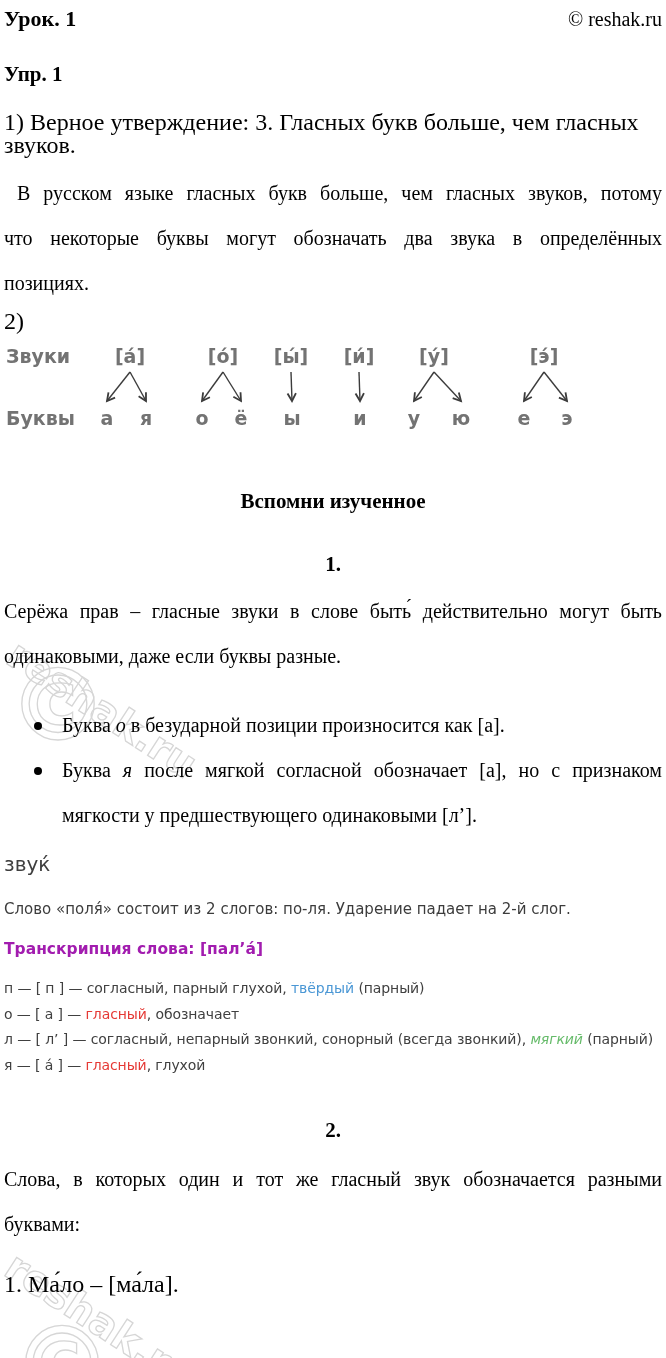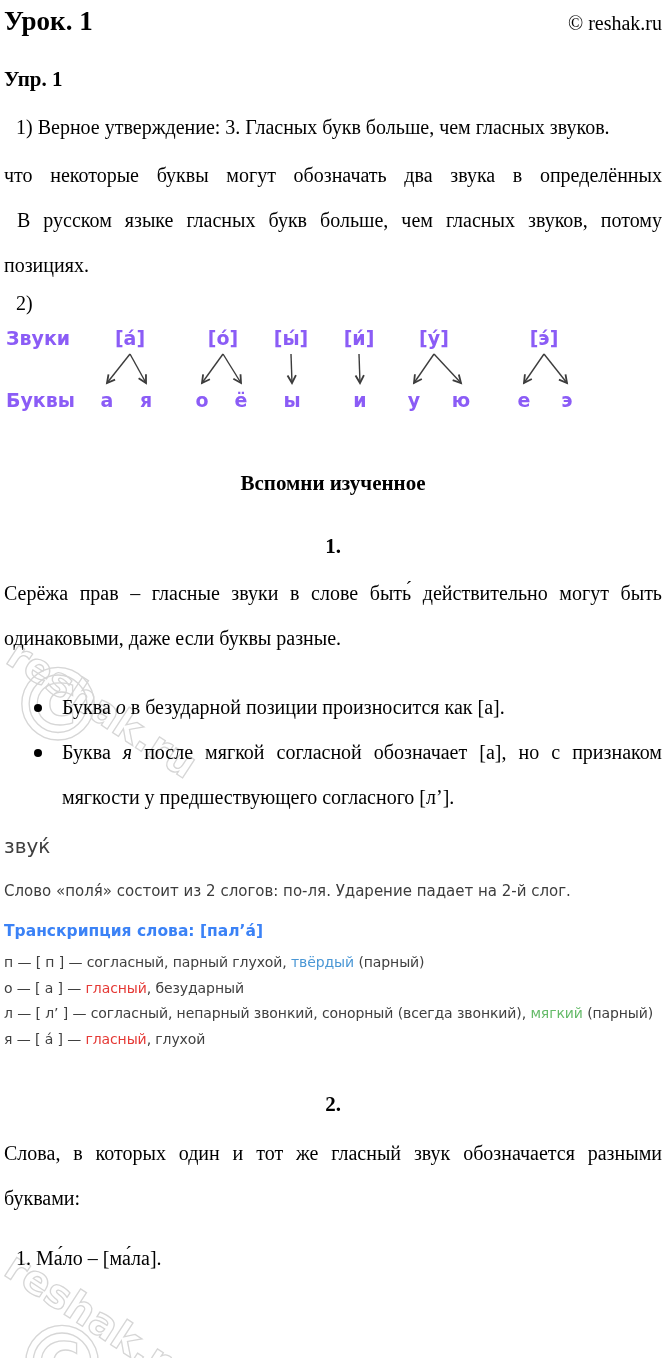--- a/index.html
+++ b/index.html
@@ -7,63 +7,63 @@
         font-family:"Liberation Serif",serif;color:var(--body_text,#000);}
   
   .wm{position:absolute;left:0;z-index:0;pointer-events:none;}
   .wm.wm1{top:612px;}
   .wm.wm2{top:1238px;}
   .wm text{fill:none;stroke:var(--watermark,#d6d6d6);stroke-width:1.3px;
            font-family:"DejaVu Sans",sans-serif;font-weight:bold;}
   
   .content{position:relative;z-index:1;padding:6px 4px 0 4px;}
   .header{display:flex;justify-content:space-between;align-items:baseline;}
-  .h-title{font-weight:bold;font-size:27px;}
+  .h-title{font-weight:bold;font-size:22px;}
   .h-copy{font-size:20px;}
   .h-ex{font-weight:bold;font-size:21px;margin-top:30px;}
-  .body-line{font-size:20px;line-height:23px;margin:12px;font-family:Liberation Serif, serif;}
+  .body-line{font-size:24px;line-height:23px;margin:0;font-family:Liberation Serif, serif;}
   .answer{margin-top:24px;}
   .para{font-size:20px;line-height:45px;}
   .para .line{min-height:45px;}
   .just .line:not(:last-child){text-align:justify;text-align-last:justify;}
   .tight .line:first-child{word-spacing:-2.5px;}
   .p-expl{margin-top:14px;}
   .p-vowels{margin-top:0;}
   .p-num2{margin-top:4px;}
   
   .diagram{position:relative;margin-top:12px;height:84px;
-           font-family:"DejaVu Sans",sans-serif;font-weight:bold;font-size:19px;color:#8b5cf6;}
+           font-family:"DejaVu Sans",sans-serif;font-weight:bold;font-size:19px;color:#737373;}
   .diagram .dg-svg{position:absolute;left:0;top:0;}
   .dg-rowlabel{position:absolute;left:2px;}
   .dg-top{top:0;}
   .dg-bot{bottom:0;}
   .dg-sound{position:absolute;top:0;transform:translateX(-50%);}
   .dg-letter{position:absolute;bottom:0;transform:translateX(-50%);}
   
   .h-bold{font-weight:bold;font-size:21px;text-align:center;}
   .h-recall{margin-top:60px;}
   .h-item1{margin-top:38px;}
   .h-item2{margin-top:40px;}
   .p-statement{margin-top:12px;}
   .bullets{margin-top:24px;}
   .bullet{position:relative;padding-left:58px;}
   .bullet::before{content:"";position:absolute;left:30px;top:19px;width:8px;height:8px;
                   border-radius:50%;background:#000;}
   .blines{font-size:20px;line-height:45px;}
   .seg-i{font-style:italic;}
   .seg-blue{color:var(--accent_blue,#4a97d5);}
   .seg-red{color:var(--accent_red,#e53935);}
-  .seg-green{color:var(--accent_green,#66bb6a);}
+  .seg-green{color:var(--accent_green,#66bb6a);font-style:italic;}
   
   .card{font-family:"DejaVu Sans",sans-serif;color:var(--sans_text,#3f3f3f);}
   .card{margin-top:14px;}
   .card-word{font-size:20px;}
   .card-syll{margin-top:24px;font-size:15px;color:#3c3c3c;}
-  .card-trans{margin-top:22px;font-size:15.5px;font-weight:bold;color:#3b82f6;}
-  .card-phon{margin-top:10px;font-size:14px;line-height:25.5px;color:#404040;letter-spacing:-0.1px;}
+  .card-trans{margin-top:22px;font-size:15.5px;font-weight:bold;color:#a21caf;}
+  .card-phon{margin-top:18px;font-size:14px;line-height:25.5px;color:#404040;letter-spacing:-0.1px;}
   .card-phon .line{white-space:nowrap;}
   .p-task{margin-top:14px;}
   .examples{margin-top:14px;}
   .examples .body-line{line-height:46px;}
 </style>
 </head>
 <body>
 
 <div class="page">
 
@@ -82,22 +82,22 @@
     <div class="header">
       <span class="h-title">Урок. 1</span>
       <span class="h-copy">© reshak.ru</span>
     </div>
 
     <div class="h-ex">Упр. 1</div>
 
     <p class="body-line answer">1) Верное утверждение: 3. Гласных букв больше, чем гласных звуков.</p>
 
     <div class="para just p-expl">
+        <div class="line">&nbsp;В русском языке гласных букв больше, чем гласных звуков, потому</div>
         <div class="line">что некоторые буквы могут обозначать два звука в определённых</div>
-        <div class="line">&nbsp;В русском языке гласных букв больше, чем гласных звуков, потому</div>
         <div class="line">позициях.</div>
       </div>
 
 
     <p class="body-line p-num2">2)</p>
 
     <div class="diagram">
         <span class="dg-rowlabel dg-top">Звуки</span>
         <span class="dg-rowlabel dg-bot">Буквы</span>
         <span class="dg-sound" style="left: 126px;">[а́]</span>
@@ -146,32 +146,32 @@
 
     <div class="bullets">
       <div class="bullet">
         <div class="blines just">
             <div class="line"><span>Буква </span><span class="seg-i">о</span><span> в безударной позиции произносится как [а].</span></div>
           </div>
       </div>
       <div class="bullet">
         <div class="blines just">
             <div class="line"><span>Буква </span><span class="seg-i">я</span><span> после мягкой согласной обозначает [а], но с признаком</span></div>
-            <div class="line">мягкости у предшествующего согласного [л’].</div>
+            <div class="line">мягкости у предшествующего одинаковыми [л’].</div>
           </div>
       </div>
     </div>
 
     <div class="card">
       <div class="card-word">звуќ</div>
       <div class="card-syll">Слово «поля́» состоит из 2 слогов: по-ля. Ударение падает на 2-й слог.</div>
       <div class="card-trans">Транскрипция слова: [пал’а́]</div>
       <div class="card-phon">
           <div class="line"><span>п — [ п ] — согласный, парный глухой, </span><span class="seg-blue">твёрдый</span><span> (парный)</span></div>
-          <div class="line"><span>о — [ а ] — </span><span class="seg-red">гласный</span><span>, безударный</span></div>
+          <div class="line"><span>о — [ а ] — </span><span class="seg-red">гласный</span><span>, обозначает</span></div>
           <div class="line"><span>л — [ л’ ] — согласный, непарный звонкий, сонорный (всегда звонкий), </span><span class="seg-green">мягкий</span><span> (парный)</span></div>
           <div class="line"><span>я — [ а́ ] — </span><span class="seg-red">гласный</span><span>, глухой</span></div>
         </div>
     </div>
 
     <div class="h-bold h-item2">2.</div>
 
     <div class="para just p-task">
         <div class="line">Слова, в которых один и тот же гласный звук обозначается разными</div>
         <div class="line">буквами:</div>

